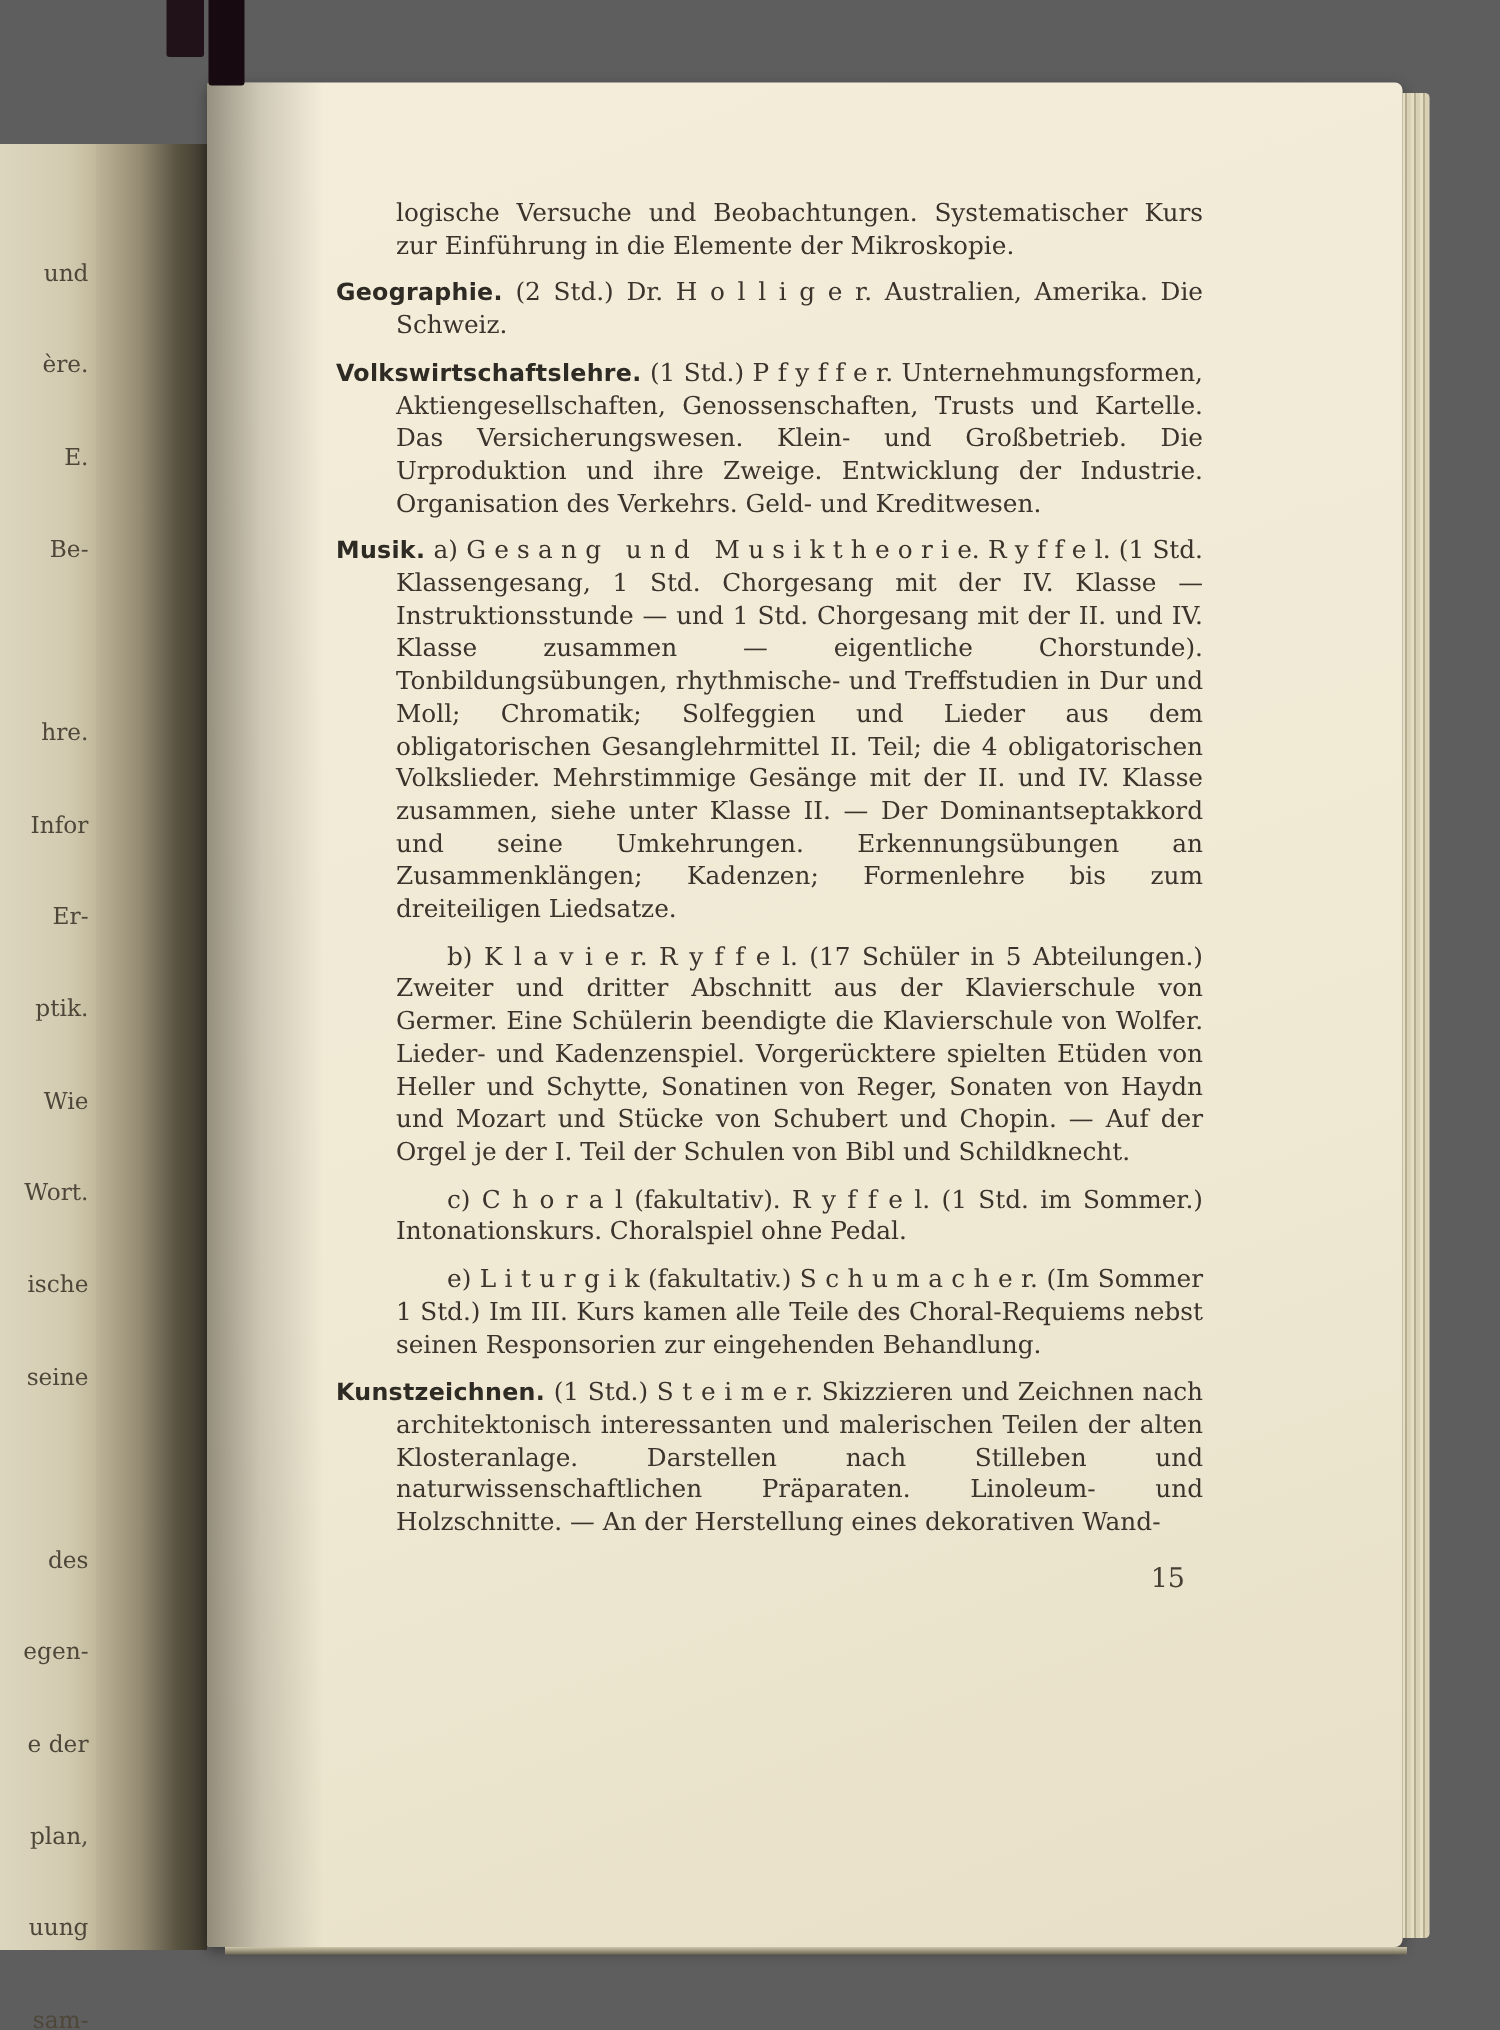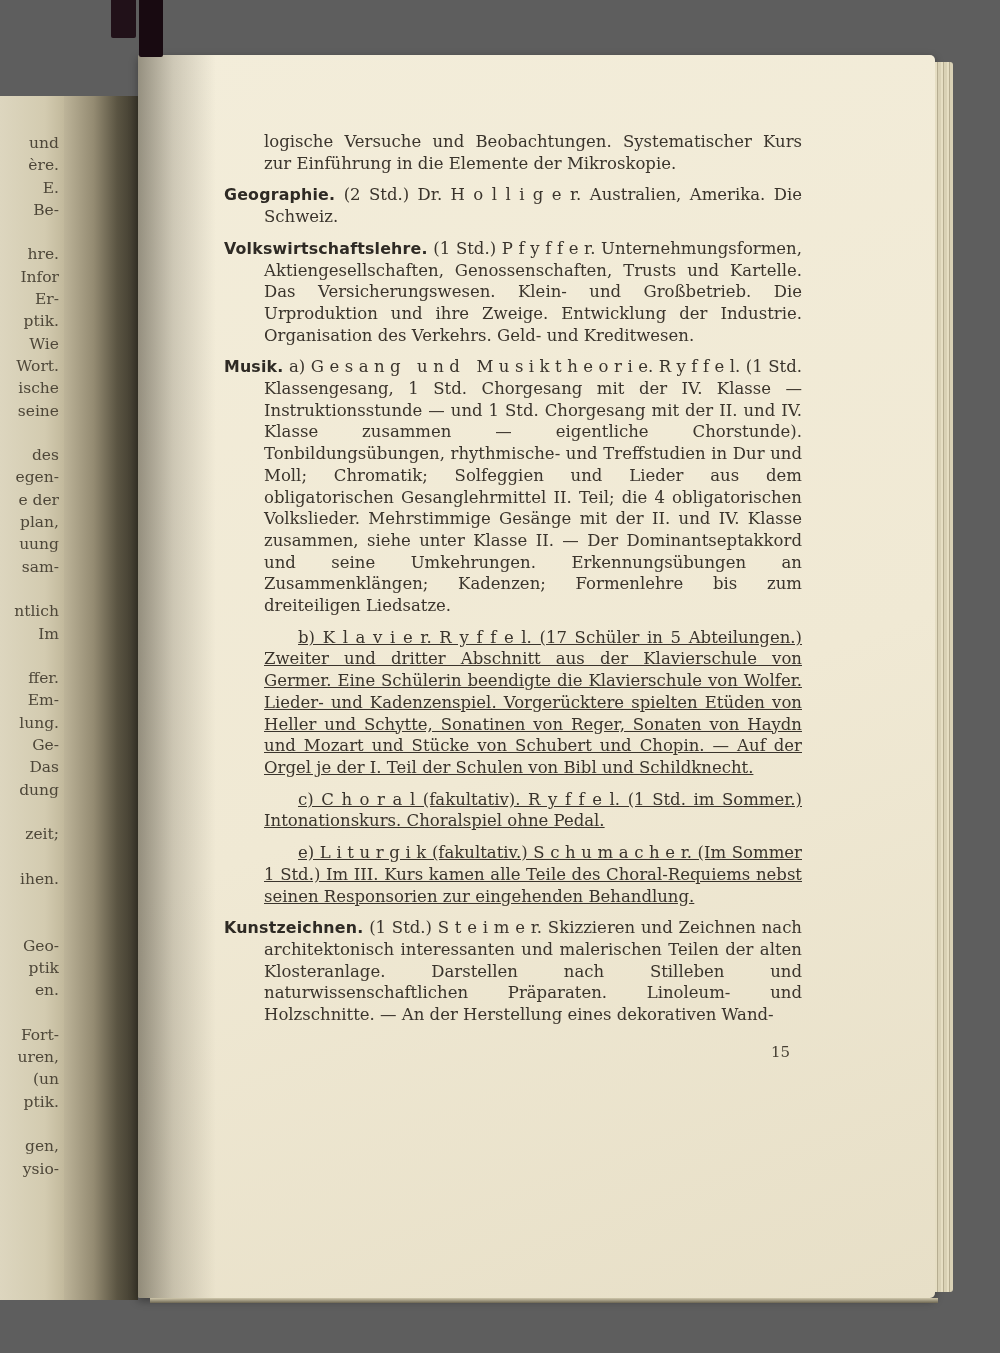--- a/index.html
+++ b/index.html
@@ -13,21 +13,21 @@
 
   
   .left-page{
     position:absolute;left:0;top:96px;width:64px;height:1204px;
     background:linear-gradient(90deg,#ddd6bf 0%,#d3cbb0 70%,#c2b99c 100%);
   }
   .frags{
     position:absolute;top:36px;left:0;right:5px;
     text-align:right;font-size:15.5px;line-height:22.3px;color:#4e4739;
   }
-  .frag{min-height:22.3px;}
+  .frag{min-height:22.3px;margin-top:39px;}
 
   
   .gutter{
     position:absolute;left:64px;top:96px;width:74px;height:1204px;
     background:linear-gradient(90deg,#bdb499 0%,#948b72 40%,#5a5442 72%,#3c382c 100%);
   }
 
   
   .tape{position:absolute;top:0;border-radius:0 0 2px 2px;z-index:6;}
   .tape1{left:111px;width:25px;height:38px;background:#211119;}
@@ -46,26 +46,26 @@
     border-radius:2px 0 0 2px;
   }
 
   .text-block{
     position:absolute;left:86px;top:76px;width:578px;
     font-size:16.5px;line-height:21.7px;color:#3a342c;
     text-align:justify;
   }
   .para{margin:0 0 10px 0;padding-left:40px;}
   .entry{text-indent:-40px;}
-  .sub{text-indent:34px;text-decoration:underline;}
+  .sub{text-indent:34px;}
   .head{
     font-family:"DejaVu Sans", sans-serif;font-weight:bold;
     font-size:15.8px;color:#2e2a24;letter-spacing:0.2px;
   }
-  .pagenum{margin-top:16px;text-align:right;padding-right:12px;font-size:15px;color:#463f33;}
+  .pagenum{margin-top:16px;text-align:right;padding-right:12px;font-size:18px;color:#463f33;}
 
   
   .fore-edge{
     position:absolute;left:935px;top:62px;width:18px;height:1230px;
     background:repeating-linear-gradient(90deg,
       #e6dec3 0px,#e6dec3 2px,
       #b6ad91 2px,#b6ad91 3px,
       #d9d1b5 3px,#d9d1b5 6px);
     border-radius:0 3px 3px 0;
   }

